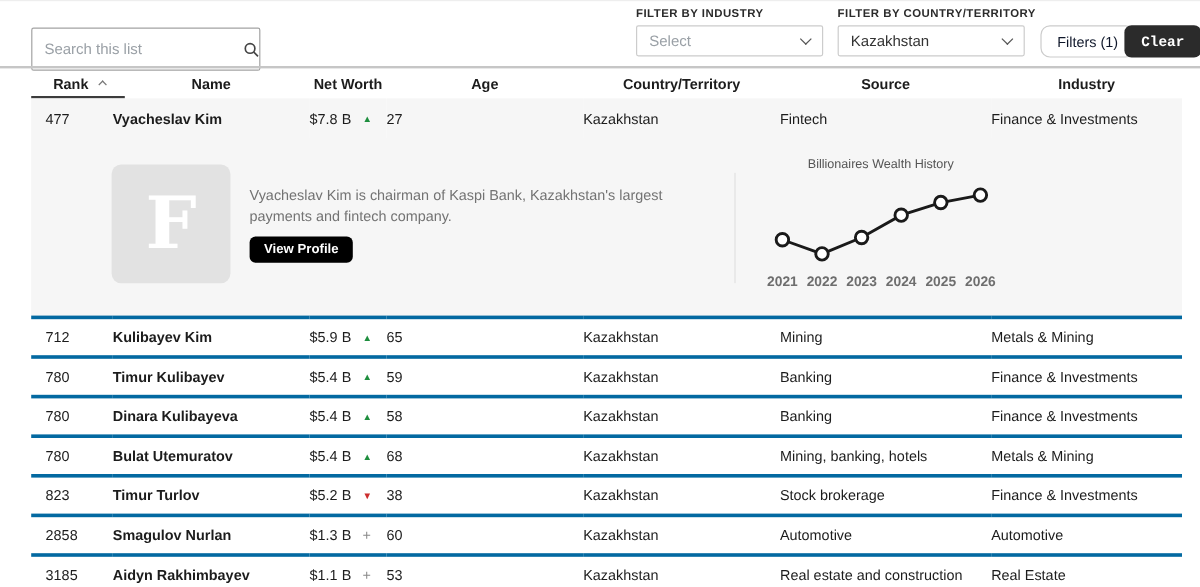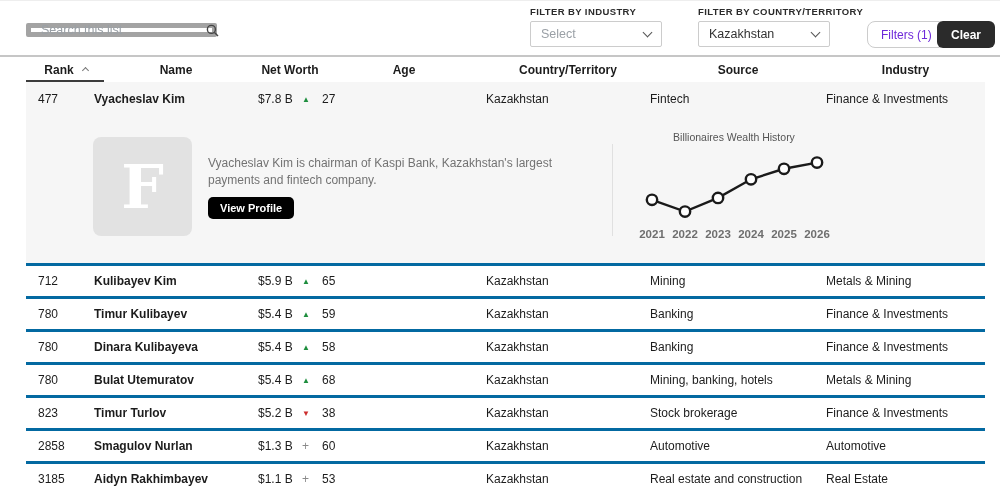--- a/index.html
+++ b/index.html
@@ -4,56 +4,56 @@
 <style>
   * { margin:0; padding:0; box-sizing:border-box; }
   html,body { background:#fff; }
   #app {
     position:relative; width:1000px; height:489px; overflow:hidden;
     font-family:"Liberation Sans", sans-serif; color:#1c1c1c; background:#fff;
     border-top:1px solid #eee;
   }
   
   .search-box {
-    position:absolute; left:26px; top:22px; width:191px; height:14px;
-    border:5px solid #a3a3a3; border-radius:2px; background:#fff;
+    position:absolute; left:26px; top:22px; width:191px; height:36px;
+    border:1px solid #a3a3a3; border-radius:2px; background:#fff;
     display:flex; align-items:center;
   }
   .search-box input {
     flex:1; border:none; outline:none; background:transparent;
     font-family:"Liberation Sans", sans-serif; font-size:12.5px; color:#333;
     padding:0 4px 0 10px;
   }
   .search-box input::placeholder { color:#9aa0a6; }
   .search-icon { width:22px; display:flex; align-items:center; justify-content:center; }
   .filter-label {
     position:absolute; top:5px; font-size:9.5px; font-weight:bold;
     letter-spacing:.4px; color:#2b2b2b;
   }
   .select-box {
-    position:absolute; top:20px; width:132px; height:26px;
+    position:absolute; top:20px; width:156px; height:26px;
     border:1px solid #ccc; border-radius:2px; background:#fff;
     display:flex; align-items:center; padding:0 10px; cursor:pointer;
   }
   .select-box .val { flex:1; font-size:12.5px; }
   .val.placeholder { color:#9aa0a6; }
   .val.filled { color:#333; }
   .chev {
     width:7px; height:7px; border-right:1.4px solid #555; border-bottom:1.4px solid #555;
     transform:rotate(45deg); margin-top:-3px;
   }
   .filters-btn {
     position:absolute; left:867px; top:20px; height:27px; padding:0 13px;
     background:#fff; border:1px solid #ccc; border-radius:8px;
-    font-family:"Liberation Sans", sans-serif; font-size:12px; color:#6d28d9; cursor:pointer;
+    font-family:"Liberation Sans", sans-serif; font-size:12px; color:#0f172a; cursor:pointer;
   }
   .clear-btn {
     position:absolute; left:937px; top:20px; height:27px; padding:0 14px;
     background:#2b2b2b; color:#fff; border:none; border-radius:6px;
-    font-family:Liberation Sans, sans-serif; font-size:12px; font-weight:bold; cursor:pointer;
+    font-family:Liberation Mono, monospace; font-size:12px; font-weight:bold; cursor:pointer;
   }
   .top-divider { position:absolute; left:0; top:54px; width:1000px; height:2px; background:#c6c6c6; }
   
   table.list {
     position:absolute; left:26px; top:56px; width:959px;
     border-collapse:collapse; table-layout:fixed;
   }
   thead th {
     height:25px; text-align:center; vertical-align:middle;
     font-size:12px; font-weight:bold; color:#1c1c1c; cursor:pointer;

